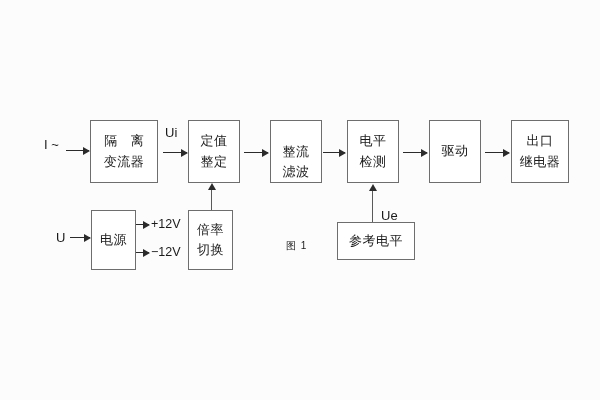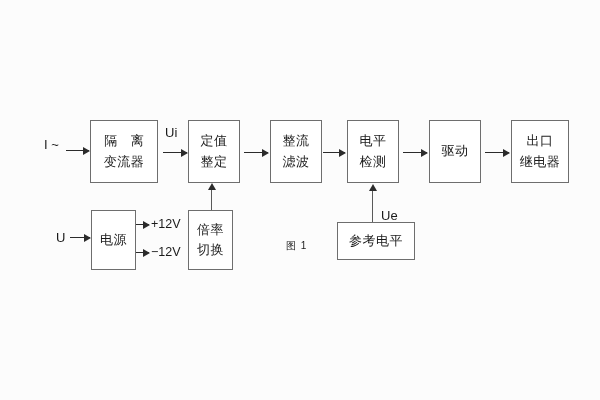--- a/index.html
+++ b/index.html
@@ -115,21 +115,21 @@
   <div class="lbl" style="left:165px; top:126px;">Ui</div>
   <div class="harrow" style="left:163px; top:152px; width:24px;"></div>
 
   <div class="box" style="left:188px; top:120px; width:52px; height:63px;">
     <span class="ln">定值</span>
     <span class="ln">整定</span>
   </div>
 
   <div class="harrow" style="left:244px; top:152px; width:24px;"></div>
 
-  <div class="box" style="left:270px; top:120px; width:52px; height:63px;">
+  <div class="box" style="left:270px; top:120px; width:52px; height:63px;justify-content:flex-end;">
     <span class="ln">整流</span>
     <span class="ln">滤波</span>
   </div>
 
   <div class="lbl" style="left:322px; top:126px;margin-left:30px;">Uo</div>
   <div class="harrow" style="left:323px; top:152px; width:22px;"></div>
 
   <div class="box" style="left:347px; top:120px; width:52px; height:63px;">
     <span class="ln">电平</span>
     <span class="ln">检测</span>

